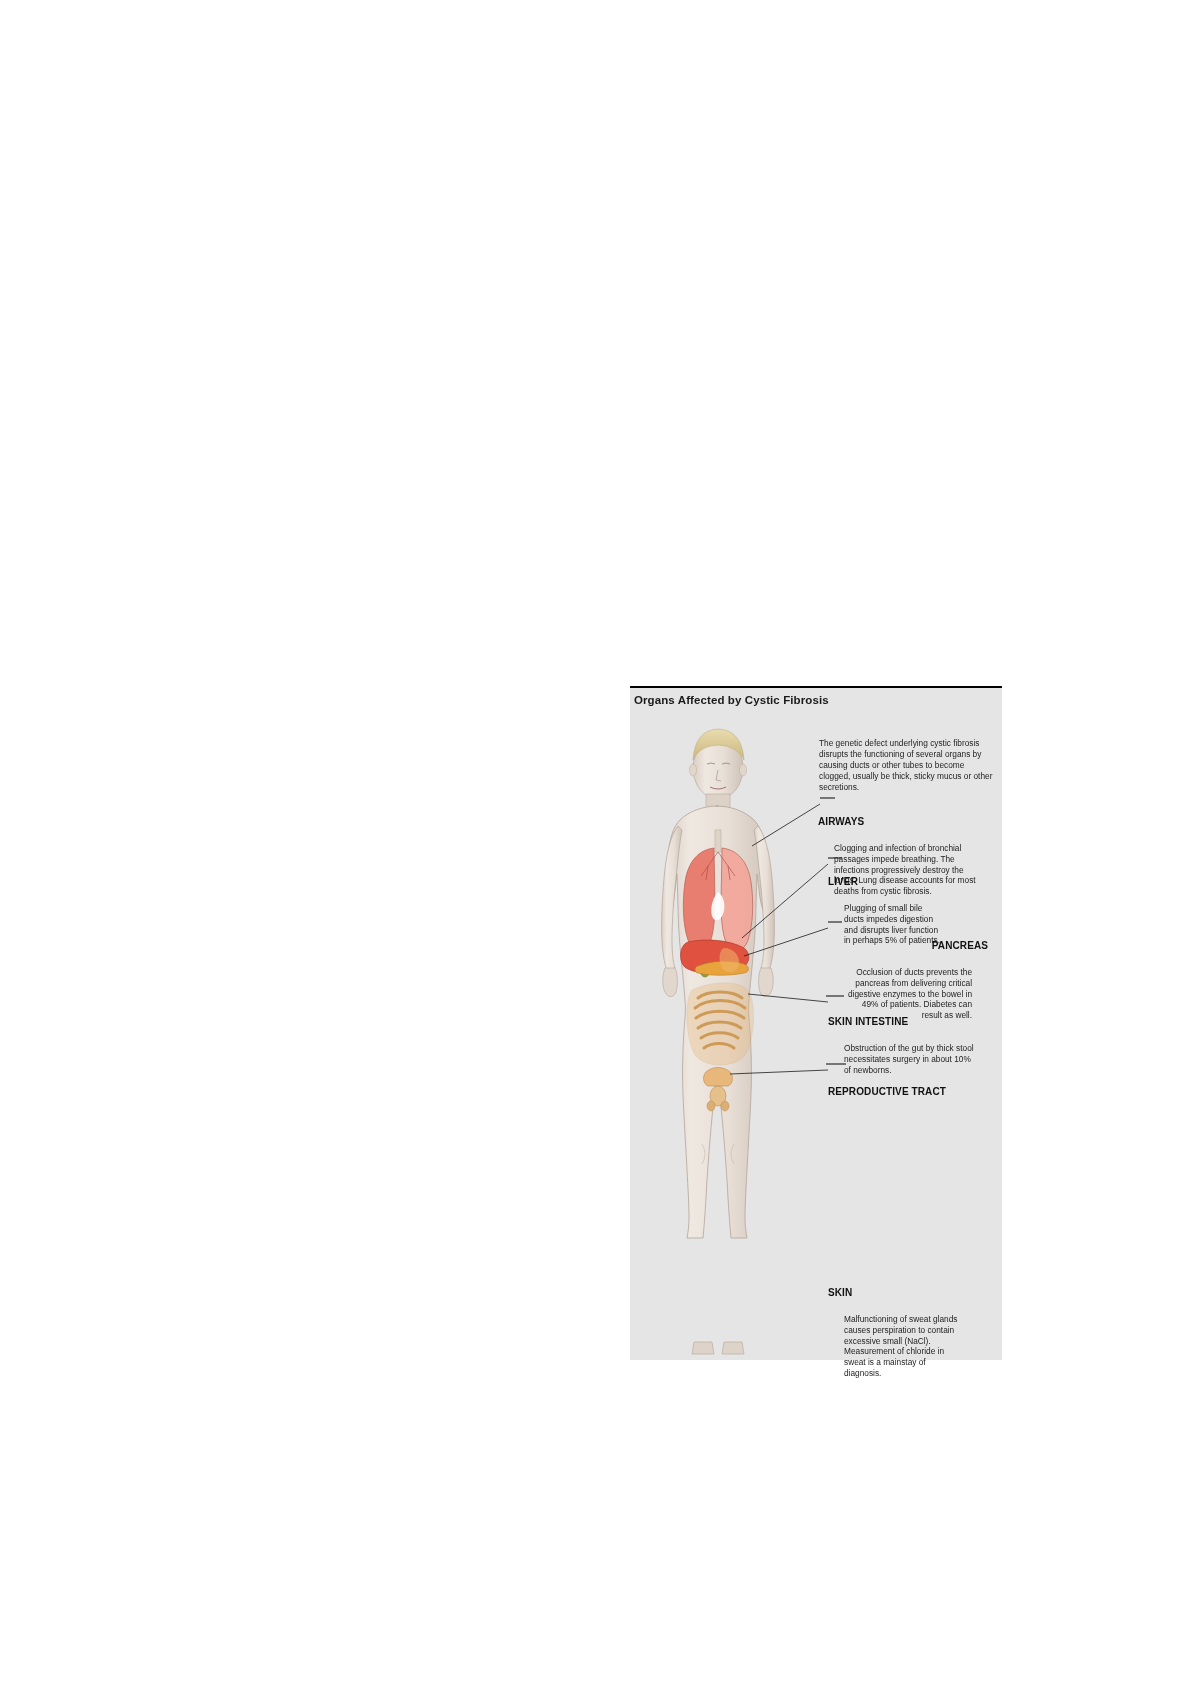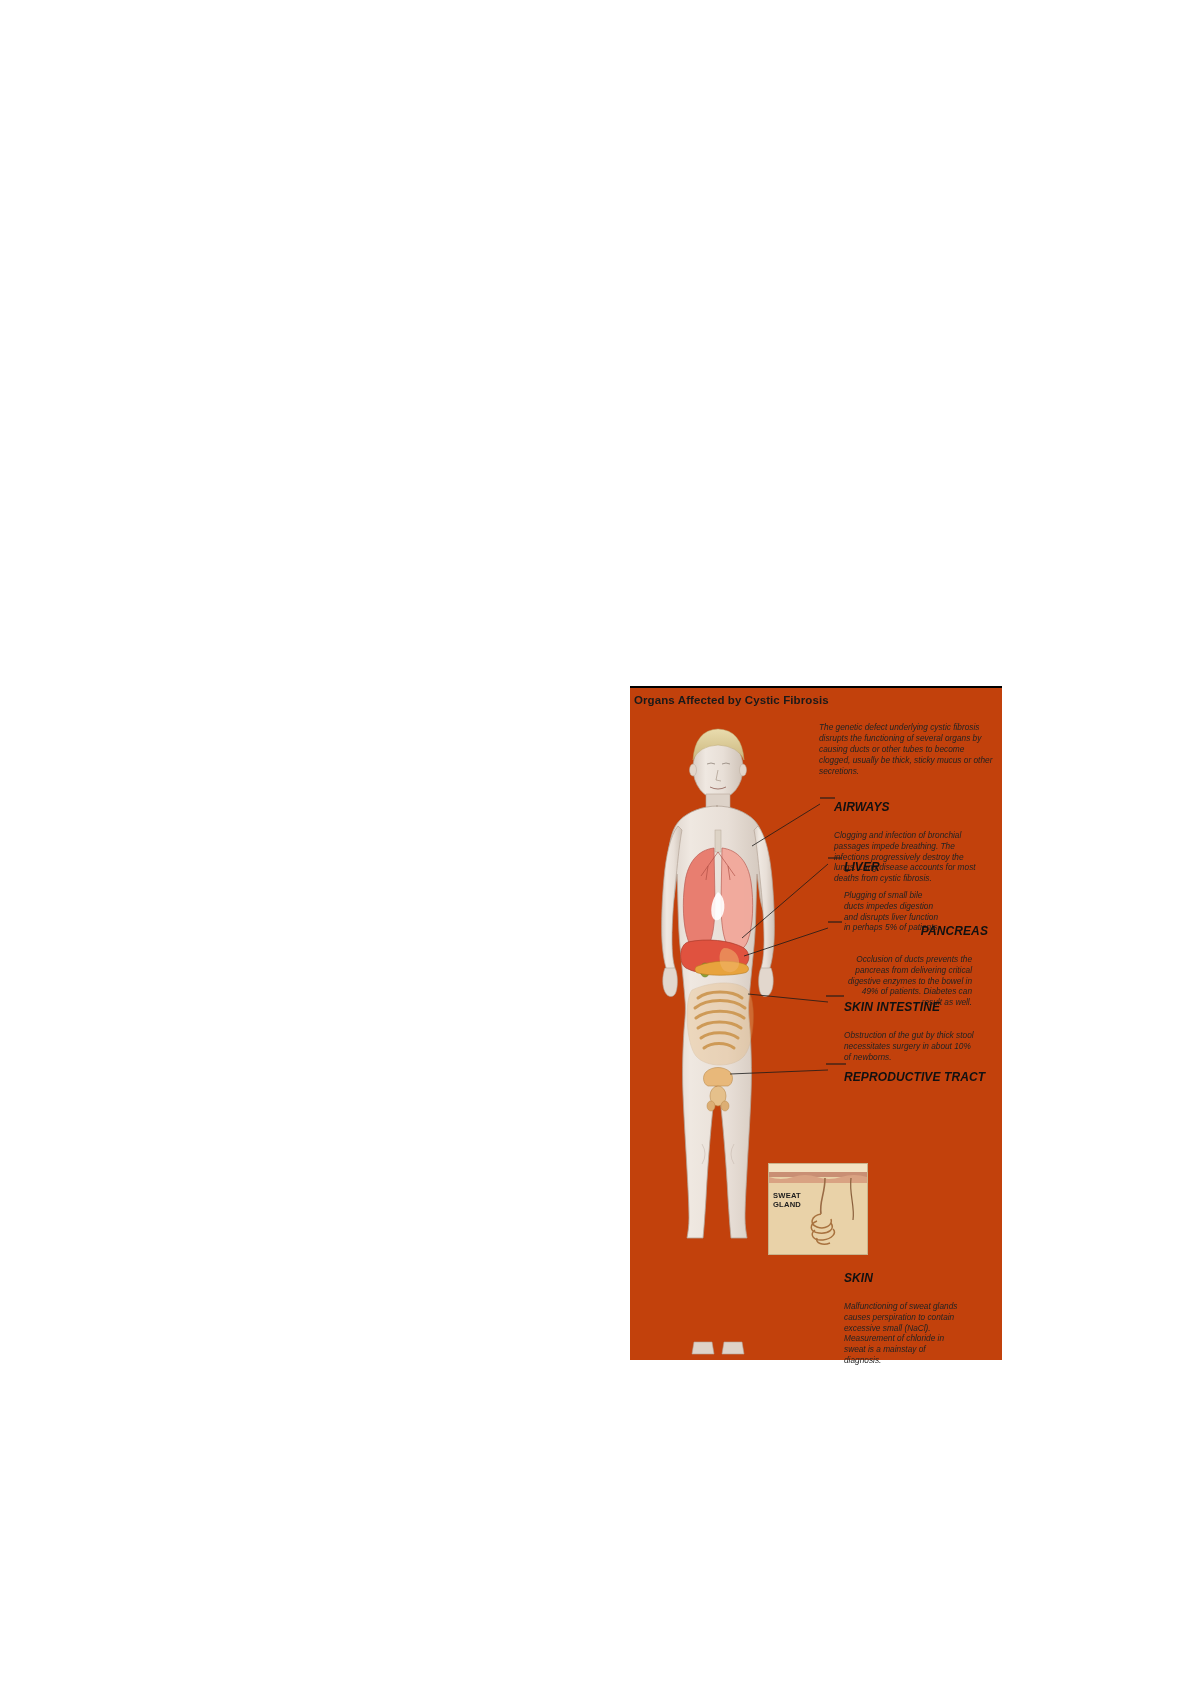--- a/index.html
+++ b/index.html
@@ -15,21 +15,21 @@
     overflow: hidden;
   }
 
   
   #figure {
     position: absolute;
     left: 630px;
     top: 686px;
     width: 372px;
     height: 674px;
-    background: #c2410c;
+    background: #e5e5e5;
     border-top: 2px solid #000000;
     box-sizing: border-box;
   }
 
   #figure-title {
     position: absolute;
     left: 4px;
     top: 6px;
     font-size: 11.5px;
     font-weight: bold;
@@ -45,42 +45,41 @@
     width: 170px;
     height: 646px;
     overflow: hidden;
   }
   #body-art svg { display: block; }
 
   
   #text-col {
     position: absolute;
     left: 160px;
-    top: 26px;
+    top: 42px;
     width: 210px;
     height: 648px;
-    font-style: italic;
   }
 
   .intro {
     position: absolute;
     left: 29px;
     top: 0px;
     width: 176px;
     font-size: 8.3px;
     line-height: 1.31;
     color: #232323;
     text-align: left;
   }
 
   .block { position: absolute; }
 
   .block h3 {
-    margin: 0 0 1px 16px;
-    font-size: 12px;
+    margin: 0 0 1px 0;
+    font-size: 10px;
     font-weight: bold;
     letter-spacing: 0.1px;
     color: #111111;
   }
   .block p {
     margin: 16px;
     font-size: 8.3px;
     line-height: 1.3;
     color: #232323;
   }
@@ -255,41 +254,20 @@
     </g>
     <g stroke="#1a1a1a" stroke-width="1.1" fill="none">
       <path d="M190 110 L205 110"></path>
       <path d="M198 170 L212 170"></path>
       <path d="M198 234 L212 234"></path>
       <path d="M196 308 L214 308"></path>
       <path d="M196 376 L216 376"></path>
     </g>
   </svg>
 
-  <div id="sweat-inset">
-    <svg width="98" height="90" viewBox="0 0 98 90" xmlns="http://www.w3.org/2000/svg">
-      <rect x="0" y="0" width="98" height="90" fill="#e9d2a8"></rect>
-      <rect x="0" y="0" width="98" height="8" fill="#f3e2c2"></rect>
-      <rect x="0" y="8" width="98" height="5" fill="#c98f74"></rect>
-      <path d="M0 13 q12 4 24 0 q12 -4 24 0 q12 4 24 0 q13 -4 26 0 l0 6 l-98 0 z" fill="#d9a282"></path>
-
-      <path d="M56 14 C 56 30, 50 38, 52 50" stroke="#9a6b45" stroke-width="1.6" fill="none"></path>
-
-      <g stroke="#a8723f" stroke-width="1.5" fill="none">
-        <path d="M52 50 c -10 2 -12 10 -4 13 c 8 3 16 -2 14 -8"></path>
-        <path d="M48 57 c -8 3 -8 11 2 12 c 10 1 16 -4 12 -10"></path>
-        <path d="M46 66 c -6 4 -2 11 8 10 c 9 -1 14 -7 10 -11"></path>
-        <path d="M48 74 c -2 5 6 8 13 5"></path>
-      </g>
-
-      <path d="M82 14 C 80 30, 86 42, 84 56" stroke="#8a5f3c" stroke-width="1.2" fill="none"></path>
-      </svg><div></div>
-    
-    <div class="label">SWEAT<br>GLAND</div>
-  </div>
 
   <div id="text-col">
 
     <p class="intro">The genetic defect underlying cystic fibrosis disrupts the functioning of several organs by causing ducts or other tubes to become clogged, usually be thick, sticky mucus or other secretions.</p>
 
     <div class="block" id="blk-airways">
       <h3>AIRWAYS</h3>
       <p>Clogging and infection of bronchial passages impede breathing. The infections progressively destroy the lungs. Lung disease accounts for most deaths from cystic fibrosis.</p>
     </div>
 

